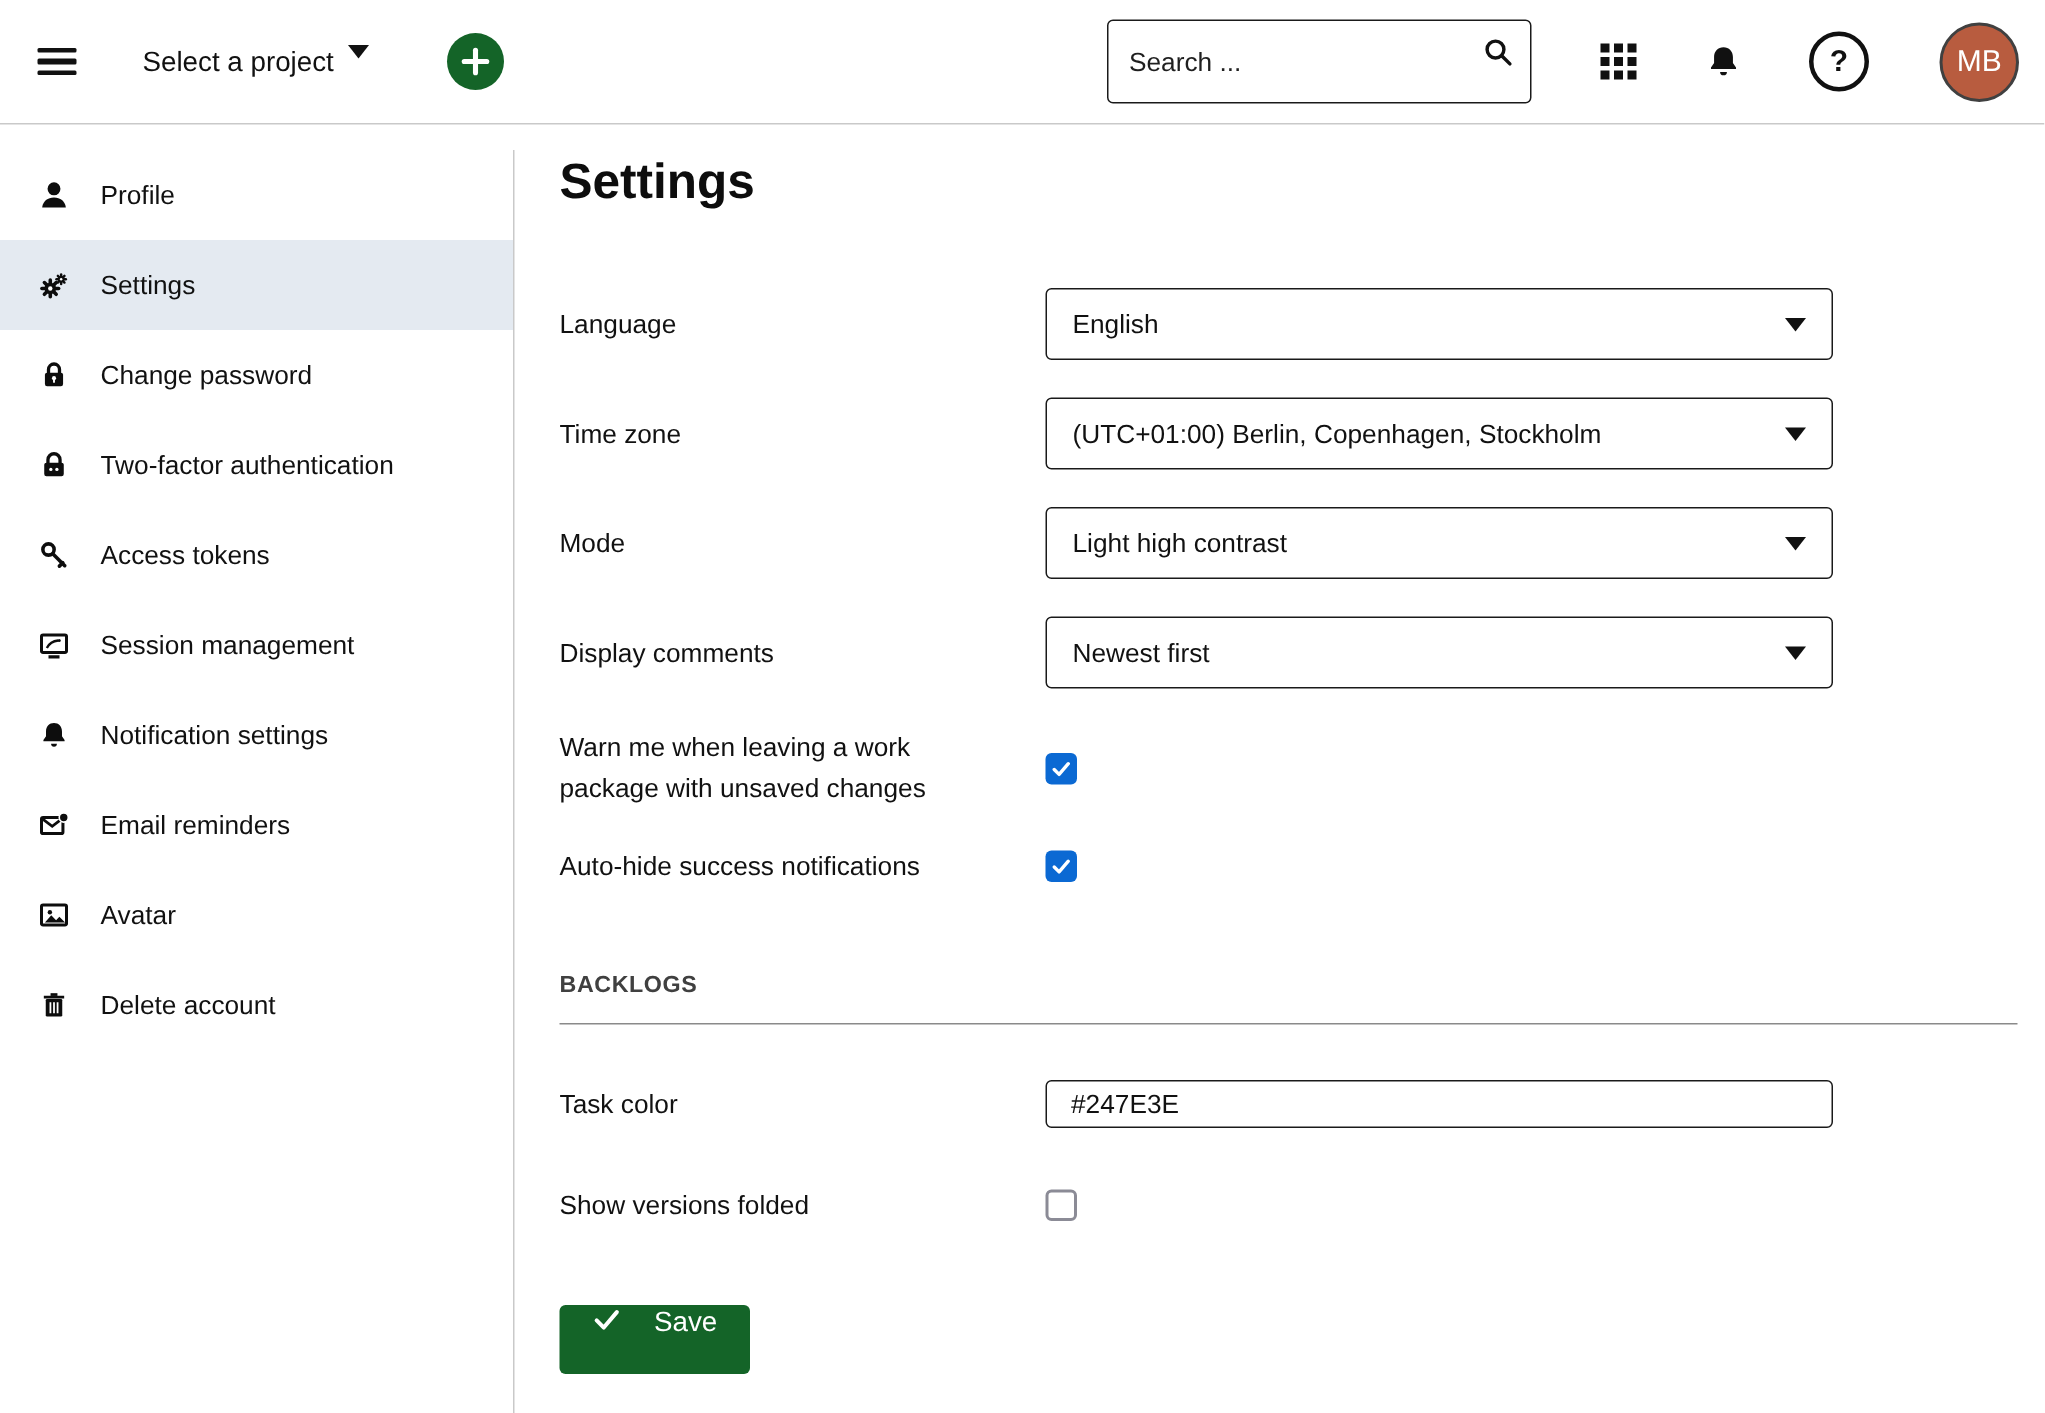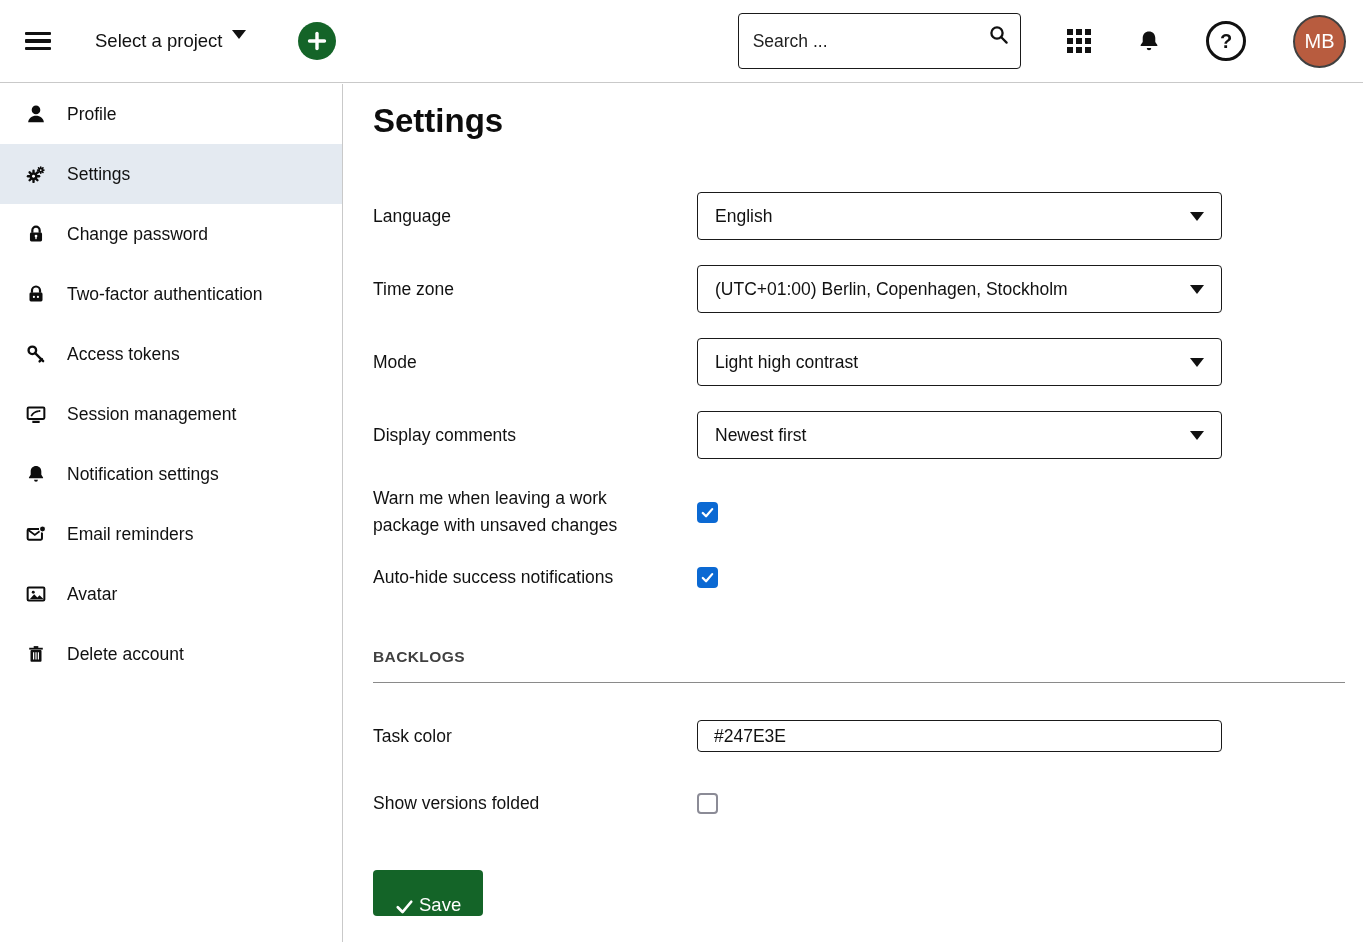--- a/index.html
+++ b/index.html
@@ -48,21 +48,21 @@
     display: flex; align-items: center; justify-content: center; cursor: pointer;
   }
   .avatar {
     margin-left: 47px; width: 53px; height: 53px; border-radius: 50%;
     border: 2px solid #404040; color: #fff; font-size: 20px;
     display: flex; align-items: center; justify-content: center; cursor: pointer;
   }
 
   
   .sidebar {
-    position: absolute; left: 0; top: 84px; bottom: 0; width: 343px;
+    position: absolute; left: 0; top: 100px; bottom: 0; width: 343px;
     border-right: 1px solid #c9c9c9; background: #fff;
   }
   .side-item {
     height: 60px; display: flex; align-items: center; gap: 20px;
     padding-left: 25px; font-size: 17.5px; cursor: pointer; color: #111;
   }
   .side-item .icn { width: 22px; height: 22px; flex: 0 0 22px; display: flex; }
   .side-item.active { background: #e4eaf1; }
 
   
@@ -109,21 +109,21 @@
   .row-task { margin-top: 29px; margin-bottom: 28px; }
   .text-input {
     width: 525px; height: 32px; border: 1.6px solid #1a1a1a; border-radius: 4px;
     font-size: 17.5px; font-family: inherit; padding: 0 16px; color: #111;
   }
   .row-versions { margin-bottom: 0; min-height: 30px; }
 
   .save-btn {
     margin-top: 52px; height: 46px; padding: 0 22px; border: none; border-radius: 4px;
     color: #fff; font-size: 18.5px; font-family: inherit; cursor: pointer;
-    display: inline-flex; align-items: flex-end; gap: 5px;
+    display: inline-flex; align-items: flex-start; gap: 22px;
   }
 </style>
 </head>
 <body>
 
 <header class="topbar">
   <div class="hamburger">
     <span></span>
       <span></span>
       <span></span>

